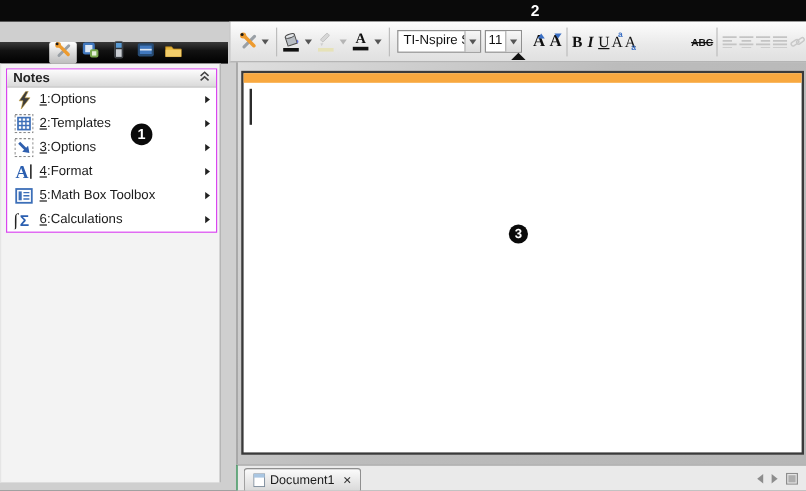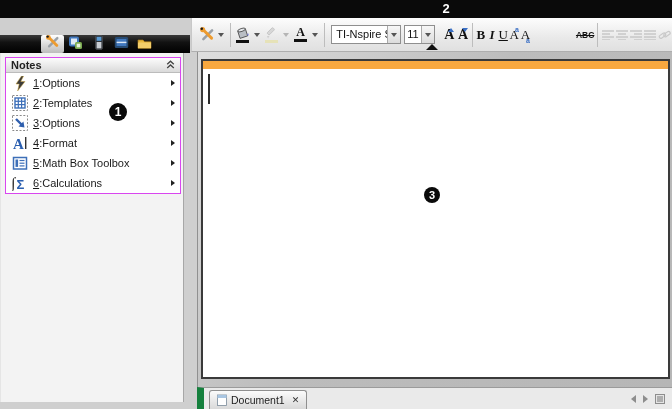--- a/index.html
+++ b/index.html
@@ -73,21 +73,21 @@
   .workspace{ position:absolute; left:197px; top:52px; width:475px; height:335px;
     background:linear-gradient(125deg,#dedede 0%,#cdcdcd 22%,#bcbcbc 45%,#b6b6b6 100%);
     border-left:1px solid #909090; }
   .page{ position:absolute; left:3px; top:7px; width:469px; height:320px;
     border:2px solid #3a3a3a; background:#fff; }
   .page-accent{ height:8px; width:100%; }
   .text-caret{ position:absolute; left:5px; top:13px; width:2px; height:30px; background:#2b2b2b; }
 
   
   .tabbar{ position:absolute; left:197px; top:387px; width:475px; height:22px;
-    background:#eaeaea; border-top:1px solid #9b9b9b; border-left:7px solid #15803d;text-align:right; }
+    background:#eaeaea; border-top:1px solid #9b9b9b; border-left:1px solid #15803d;text-align:right; }
   .doc-tab{ position:absolute; left:5px; top:2px; height:19px; min-width:82px;
     background:linear-gradient(#fbfbfb,#d9d9d9); border:1px solid #8f8f8f; border-bottom:none;
     border-radius:3px 3px 0 0; display:flex; align-items:center; gap:4px; padding:0 7px;
     font-size:10.5px; color:#1c1c1c; }
   .doc-tab .close{ font-size:9px; color:#333; margin-left:3px; cursor:default; }
   .page-nav{ position:absolute; right:7px; top:6px; display:flex; align-items:center; gap:7px; }
   .tri-l{ width:0; height:0; border-top:4px solid transparent; border-bottom:4px solid transparent; border-right:5px solid #8d8d8d; }
   .tri-r{ width:0; height:0; border-top:4px solid transparent; border-bottom:4px solid transparent; border-left:5px solid #8d8d8d; }
 
   

